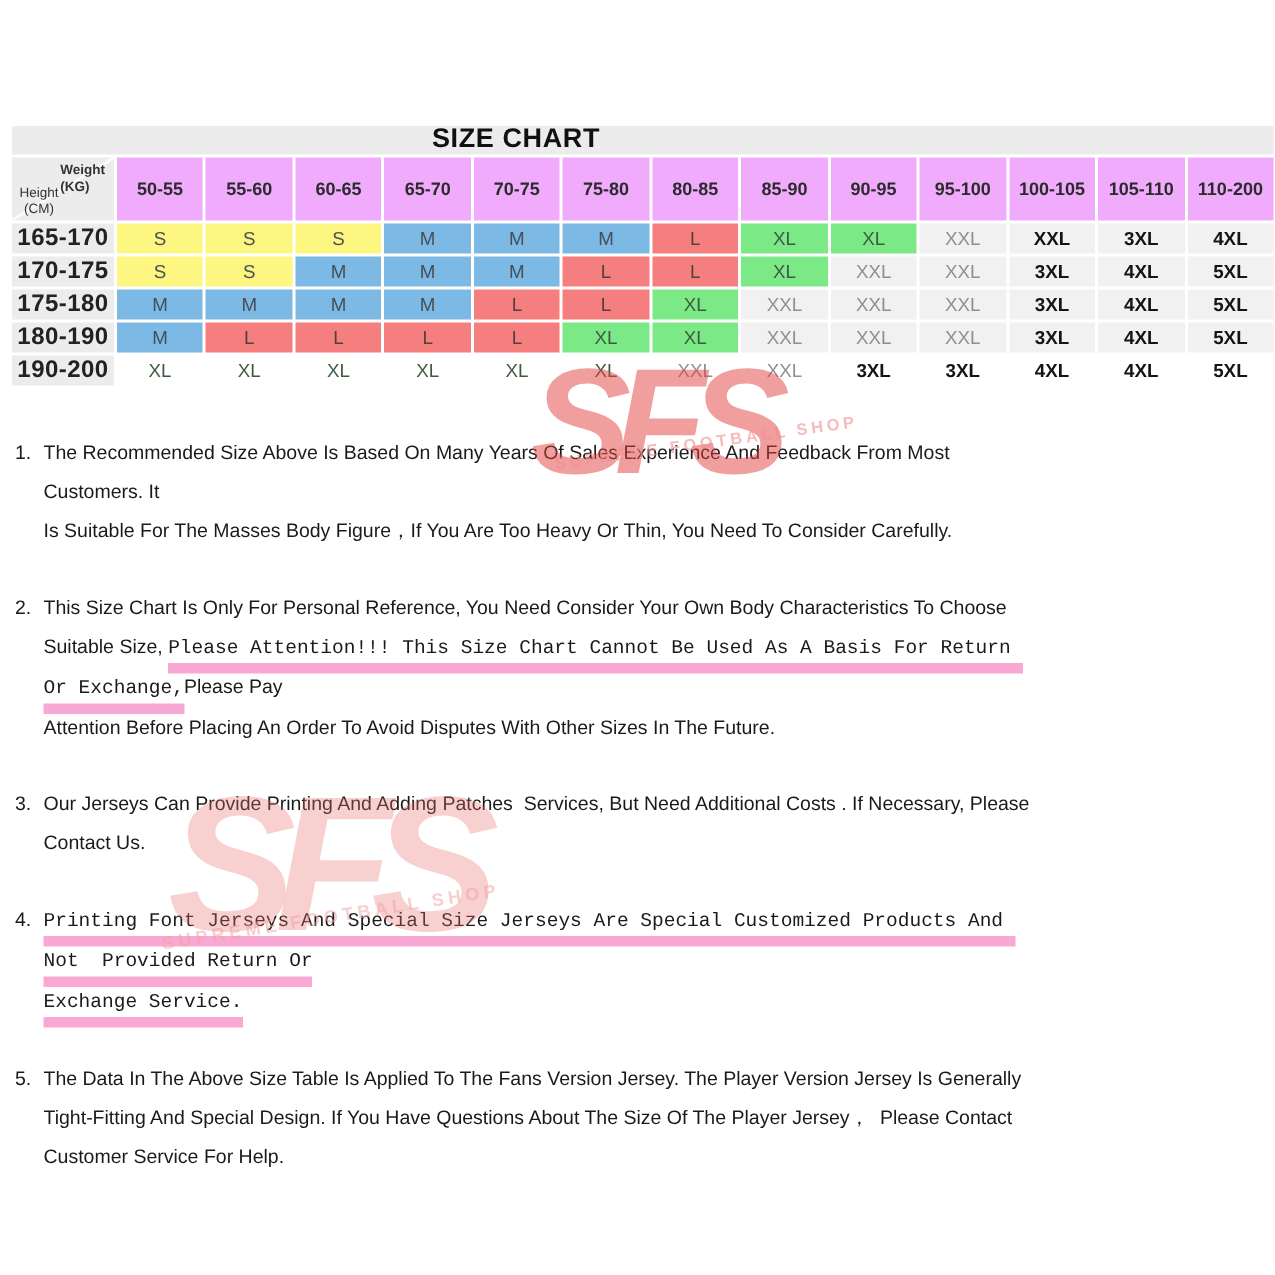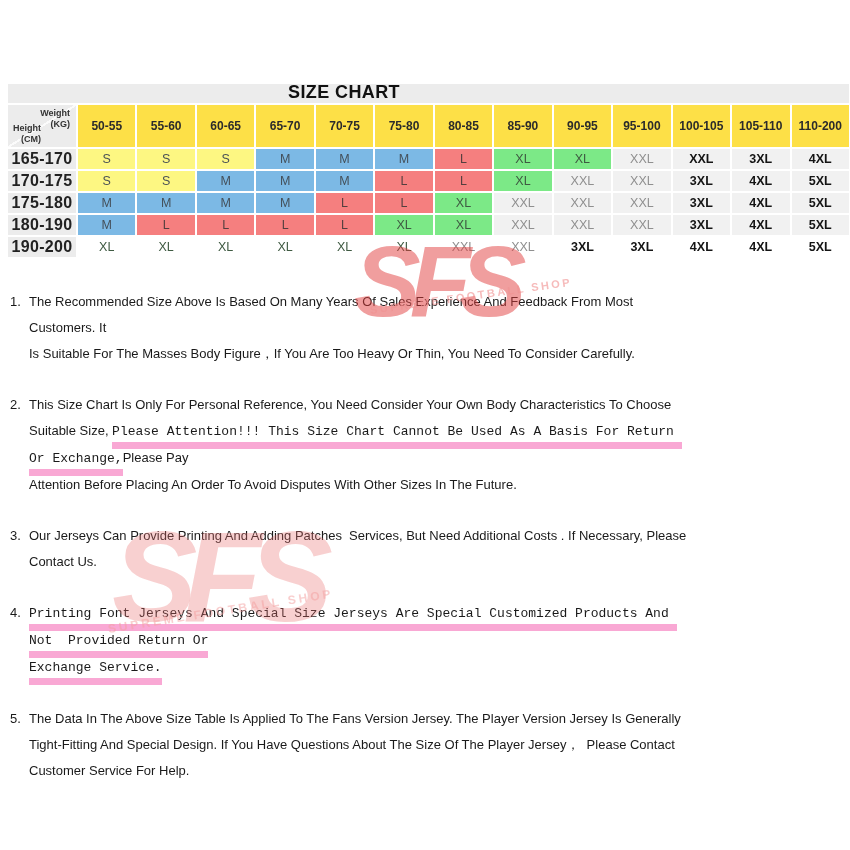--- a/index.html
+++ b/index.html
@@ -6,26 +6,26 @@
   html,body { background:#fff; }
   body { width:850px; height:850px; font-family:"Liberation Sans", sans-serif; position:relative; overflow:hidden; }
   .canvas { position:absolute; inset:0; width:733px; height:850px; background:#fff;padding-left:33px; }
 
   
   .size-chart { position:absolute; left:8px; top:84px; width:841px; }
   .title-band { height:19px; background:#ececec; position:relative; }
   .chart-title { position:absolute; left:280px; top:-2px; font-size:18px; font-weight:700; color:#111; letter-spacing:0.4px; }
   #size-grid { display:grid; grid-template-columns:68px repeat(13, 1fr); gap:2px; margin-top:2px; background:#fff; }
   .cell { display:flex; align-items:center; justify-content:center; }
-  .colhead { height:42px; background:#fde047; font-size:12px; font-weight:700; color:#2b2b2b; }
+  .colhead { height:42px; background:#f0abfc; font-size:12px; font-weight:700; color:#2b2b2b; }
   .corner { height:42px; background:
       linear-gradient(to bottom right, rgba(255,255,255,0) calc(50% - 1px), #fbfbfb calc(50% - 1px), #fbfbfb calc(50% + 1px), rgba(255,255,255,0) calc(50% + 1px)),
       #ececec; position:relative; }
-  .corner-weight { position:absolute; top:3px; right:6px; font-size:9px; font-weight:700; color:#333; text-align:right; line-height:10.5px; }
-  .corner-height { position:absolute; bottom:3px; left:5px; font-size:9px; font-weight:700; color:#333; text-align:right; line-height:10.5px; }
+  .corner-weight { position:absolute; top:3px; right:6px; font-size:9px; font-weight:700; color:#333; text-align:left; line-height:10.5px; }
+  .corner-height { position:absolute; bottom:3px; left:5px; font-size:9px; font-weight:400; color:#333; text-align:center; line-height:10.5px; }
   .rowhead { height:20px; background:#ececec; font-size:16px; font-weight:700; color:#222; letter-spacing:0.3px; }
   .size { height:20px; font-size:12.5px; }
   .size.yellow { background:#fdf782; color:#4c5356; }
   .size.blue   { background:#7cb9e5; color:#44505a; }
   .size.red    { background:#f57f7f; color:#543f3f; }
   .size.green  { background:#7ce987; color:#3f5a42;text-align:right; }
   .size.muted  { background:#f1f1f1; color:#8f8f8f; }
   .size.dark   { background:#f1f1f1; color:#141414; font-weight:700; }
   .size.wbg    { background:#ffffff; }
 

